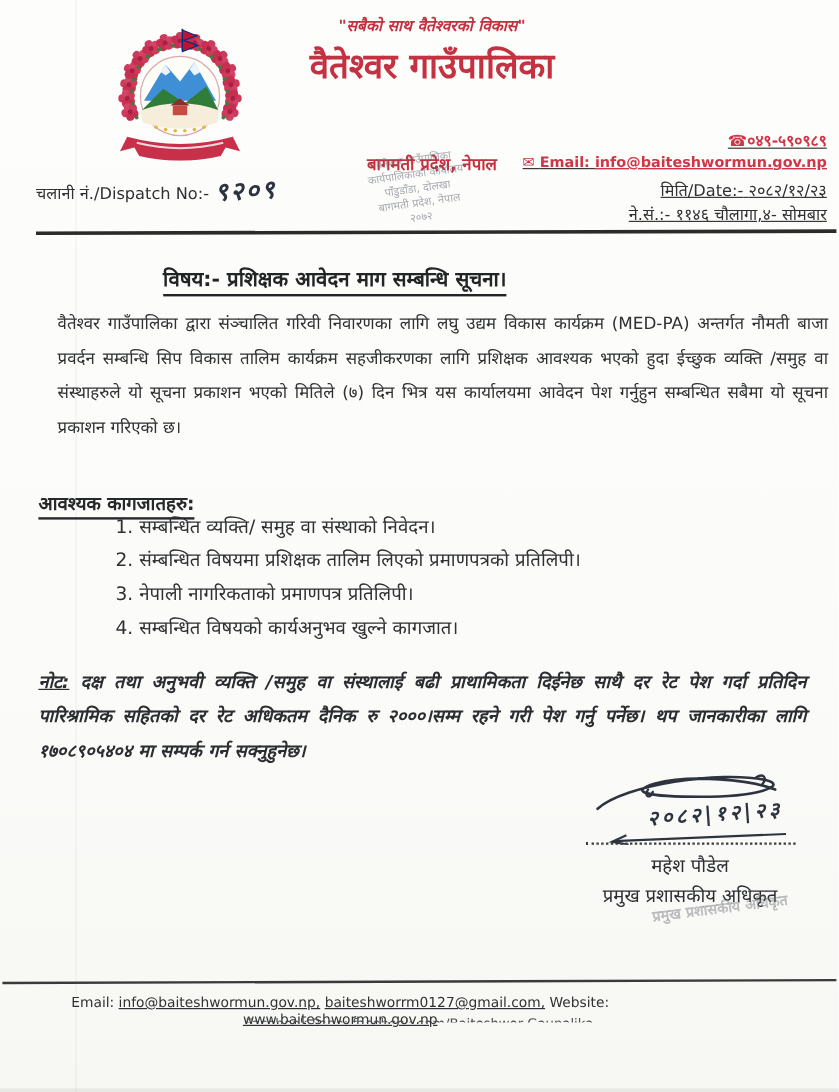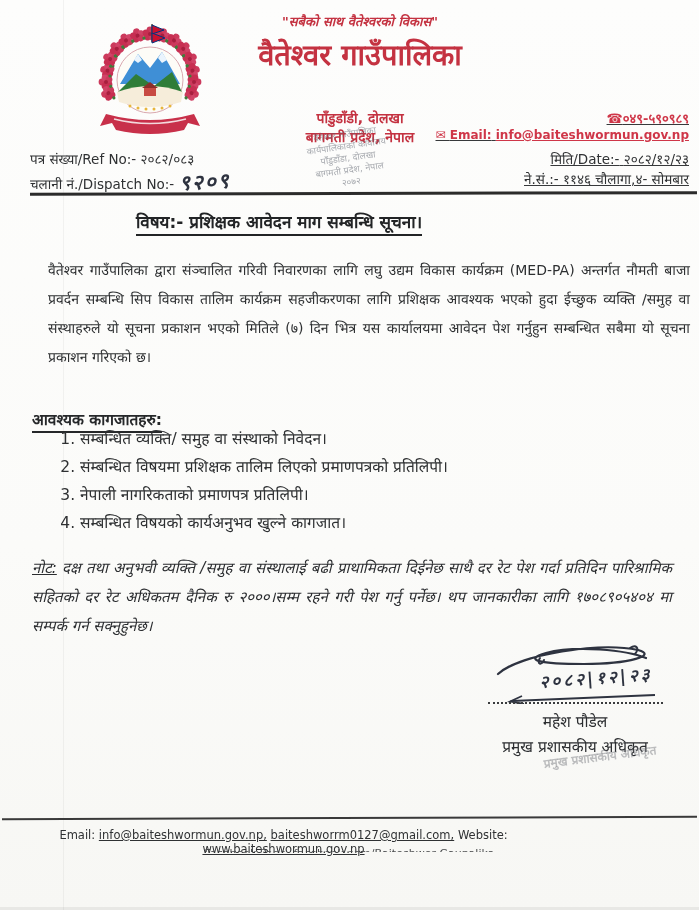--- a/index.html
+++ b/index.html
@@ -45,36 +45,36 @@
     transform:rotate(-8deg);
     color:rgba(95,100,112,0.55);
     font-size:9px;line-height:12px;text-align:center;
     pointer-events:none;
   }
   .stamp-header div{white-space:nowrap;}
 
   .rule-thick{position:absolute;left:30px;top:192px;width:667px;height:3px;background:#2b2b2b;transform:rotate(-0.15deg);}
 
   
-  .subject{position:absolute;left:0;top:210px;width:558px;text-align:center;
+  .subject{position:absolute;left:0;top:220px;width:558px;text-align:center;
     font-size:17px;font-weight:bold;color:#222426;}
   .subject span{border-bottom:2px solid #222426;padding-bottom:2px;}
 
   
   .bodypara{position:absolute;left:48px;top:256px;width:642px;
     font-size:14px;line-height:29px;text-align:justify;color:#2e3032;}
 
   .listhead{position:absolute;left:32px;top:408px;font-size:15.5px;font-weight:bold;color:#26282a;
     border-bottom:2px solid #26282a;padding-bottom:1px;}
   .doclist{position:absolute;left:58px;top:430px;width:560px;margin:0;padding:0 0 0 22px;
     font-size:15.5px;color:#2e3032;}
-  .doclist li{margin-bottom:9px;line-height:19px;}
+  .doclist li{margin-bottom:9px;line-height:19px;margin-left:36px;}
 
   .note{position:absolute;left:32px;top:554px;width:640px;
-    font-size:15px;line-height:29px;font-style:italic;font-weight:normal;color:#2b2d30;text-align:justify;}
+    font-size:15px;line-height:29px;font-style:italic;font-weight:bold;color:#2b2d30;text-align:justify;}
 
   
   .sigblock{position:absolute;left:470px;top:640px;width:210px;text-align:center;}
   .sig-squiggle{position:absolute;left:10px;top:0px;width:190px;height:46px;}
   .sig-date{position:absolute;left:36px;top:26px;width:180px;
     font-size:17px;color:#2e3340;font-style:italic;font-weight:bold;
     transform:rotate(-4deg);letter-spacing:3px;white-space:nowrap;}
   .sig-arrow{position:absolute;left:30px;top:52px;width:160px;height:12px;}
   .dotline{position:absolute;left:18px;top:62px;width:175px;border-bottom:2.5px dotted #3a3c3e;}
   .sig-name{position:absolute;left:0;top:70px;width:210px;font-size:15.5px;color:#2b2d30;}
@@ -155,21 +155,20 @@
         <path d="M66 11 L79 16 L66 21 Z" fill="#c8102e" stroke="#00337f" stroke-width="1"></path>
       </g>
 
       <path d="M20 92 L14 104 L26 101 L30 108 Q64 116 98 108 L102 101 L114 104 L108 92 Q64 104 20 92 Z" fill="#c8304a"></path>
       <path d="M28 97 Q64 106 100 97" stroke="#f3d9dd" stroke-width="1.6" fill="none"></path>
     </svg>
   </div>
 
   <div class="slogan">"सबैको साथ वैतेश्वरको विकास"</div>
   <div class="title1">वैतेश्वर गाउँपालिका</div>
-  <div class="addr1">पाँडुडाँडी, दोलखा</div>
   <div class="addr2">बागमती प्रदेश, नेपाल</div>
 
   <div class="stamp-header">
     <div>वैतेश्वर गाउँपालिका</div>
     <div>कार्यपालिकाको कार्यालय</div>
     <div>पाँडुडाँडा, दोलखा</div>
     <div>बागमती प्रदेश, नेपाल</div>
     <div>२०७२</div>
   </div>
 
@@ -182,24 +181,20 @@
       <a href="#">info@baiteshwormun.gov.np</a>
     </div>
     <div class="daterow">
       <span>मिति/Date:-</span>
       <span>२०८२/१२/२३</span>
     </div>
     <div class="nsrow">ने.सं.:- ११४६ चौलागा,४- सोमबार</div>
   </div>
 
   <div class="refblock">
-    <div>
-      <span>पत्र संख्या/Ref No:-</span>
-      <span>२०८२/०८३</span>
-    </div>
     <div>
       <span>चलानी नं./Dispatch No:-</span>
       <span class="dispatch-hand">९२०९</span>
     </div>
   </div>
 
   <div class="rule-thick"></div>
 
   <div class="subject">
     <span>विषय:- प्रशिक्षक आवेदन माग सम्बन्धि सूचना।</span>

